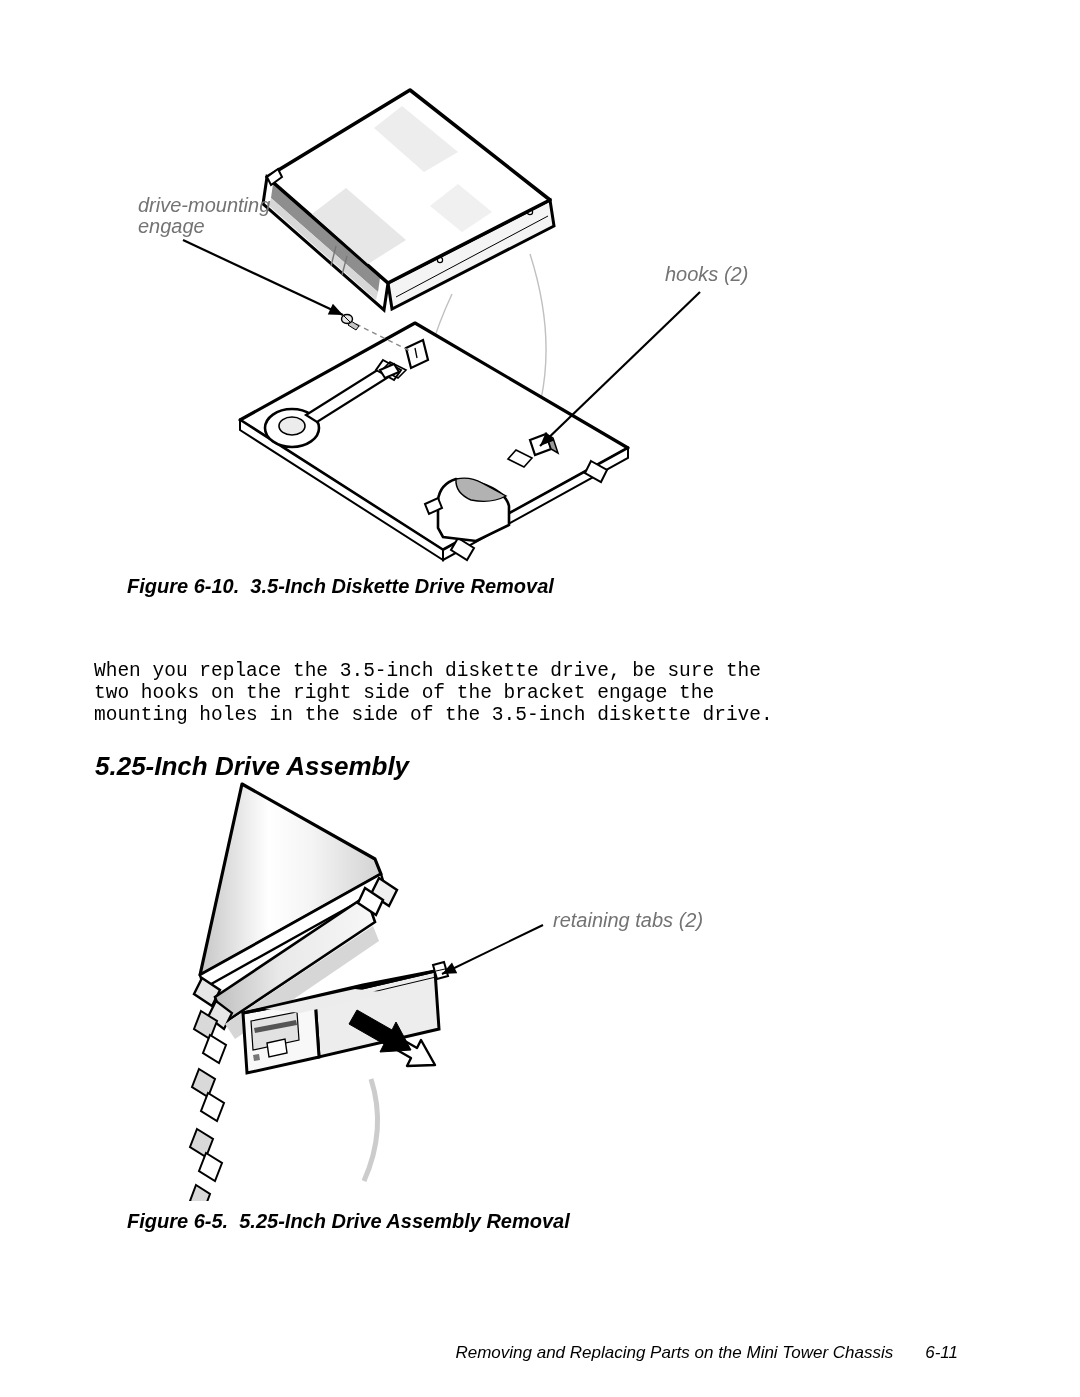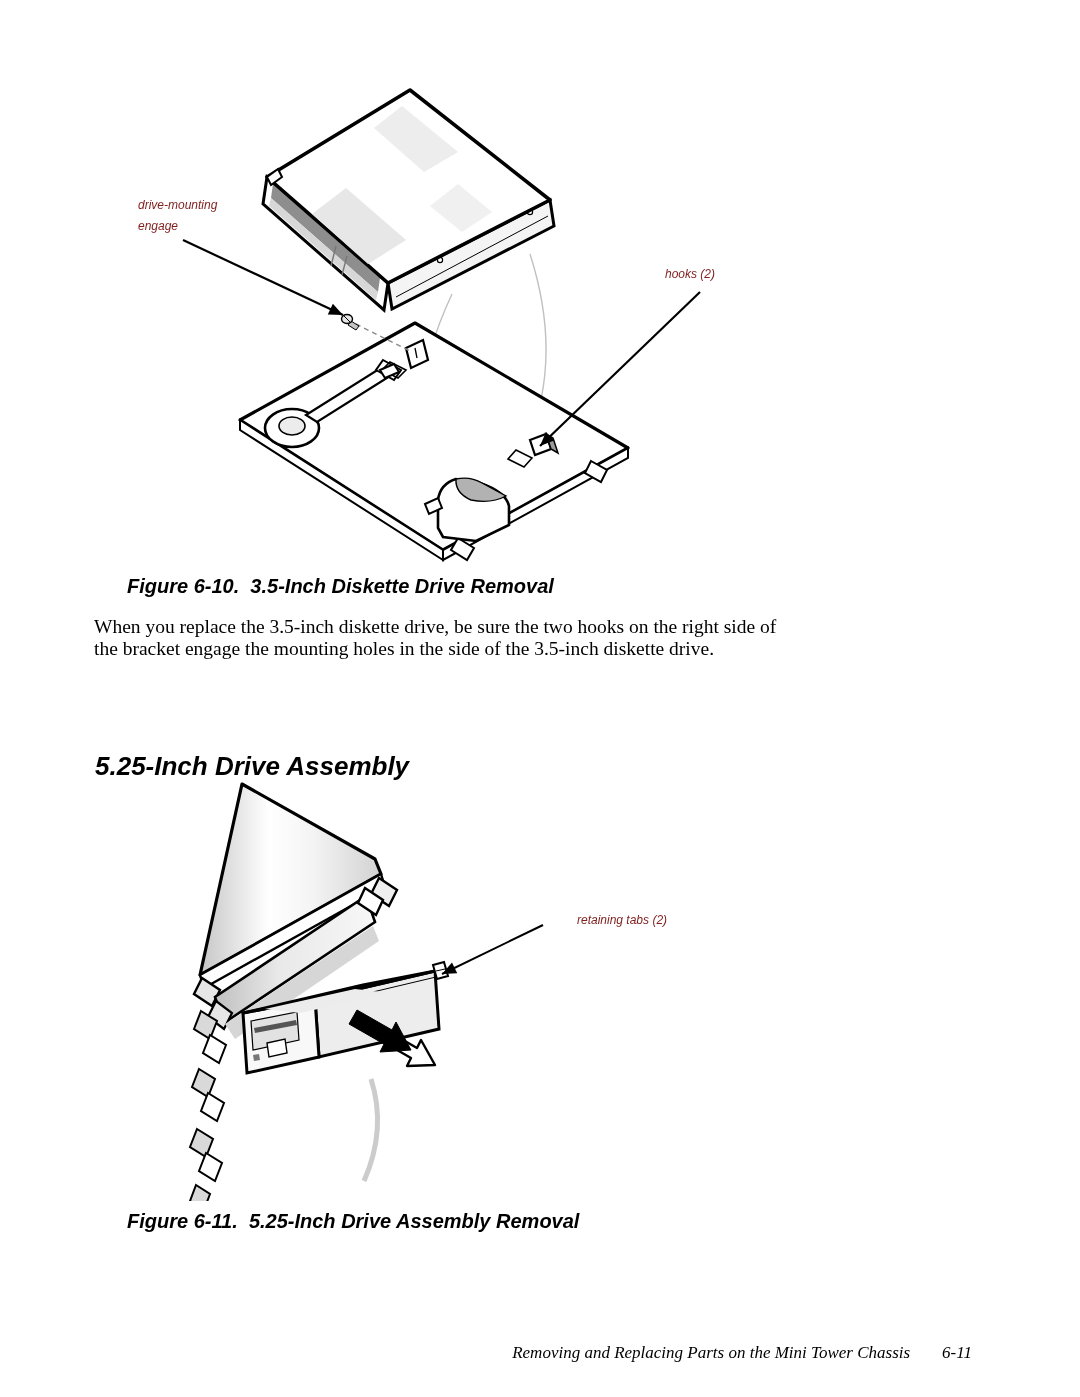--- a/index.html
+++ b/index.html
@@ -9,53 +9,53 @@
     background:#ffffff;
     font-family:"Liberation Sans", sans-serif;
     color:#000;
     overflow:hidden;
   }
   .fig-svg{position:absolute;}
   .fig-label{
     position:absolute;
     font-family:"Liberation Sans", sans-serif;
     font-style:italic;
-    font-size:12px;
+    font-size:20px;
     line-height:21px;
-    color:#7f1d1d;
+    color:#737373;
     white-space:nowrap;
   }
   .caption{
     position:absolute;
     font-family:"Liberation Sans", sans-serif;
     font-style:italic;
     font-weight:bold;
     font-size:20px;
     white-space:pre-wrap;
   }
   .body-par{
     position:absolute;
-    left:94px;top:616px;width:700px;
-    font-family:Liberation Serif, serif;
+    left:94px;top:660px;width:700px;
+    font-family:Liberation Mono, monospace;
     font-size:19.5px;
     line-height:22px;
   }
   .heading{
     position:absolute;
     left:95px;top:731px;
     font-family:"Liberation Sans", sans-serif;
     font-style:italic;
     font-weight:bold;
     font-size:26px;
     margin-top:20px;
   }
   .footer{
     position:absolute;
-    top:1343px;right:108px;
-    font-family:Liberation Serif, serif;
+    top:1343px;right:122px;
+    font-family:Liberation Sans, sans-serif;
     font-style:italic;
     font-size:17px;
     white-space:nowrap;
   }
   .footer .pagenum{margin-left:32px;}
 </style>
 </head>
 <body>
 
 <div class="page">
@@ -212,21 +212,21 @@
     </g>
 
     <g>
       <polygon points="199,248 232,267 236,259 250,284 222,285 226,277 193,258" fill="#fff" stroke="#000" stroke-width="2.4" stroke-linejoin="round"></polygon>
       <polygon points="172,229 207,249 211,241 226,269 195,271 199,263 164,243" fill="#000" stroke="#000" stroke-width="1"></polygon>
     </g>
 
     <line x1="358" y1="144" x2="257" y2="193" stroke="#000" stroke-width="2" marker-end="url(#ah2)"></line>
   </svg>
 
-  <div class="fig-label" style="left:553px;top:910px;margin-left:24px;">retaining tabs (2)</div>
-
-  <div class="caption" style="left:127px;top:1210px;">Figure 6-11.  5.25-Inch Drive Assembly Removal</div>
+  <div class="fig-label" style="left:553px;top:910px;">retaining tabs (2)</div>
+
+  <div class="caption" style="left:127px;top:1210px;">Figure 6-5.  5.25-Inch Drive Assembly Removal</div>
 
   <div class="footer">
     <span>Removing and Replacing Parts on the Mini Tower Chassis</span><span class="pagenum">6-11</span>
   </div>
 
 </div>
 
 </body></html>

